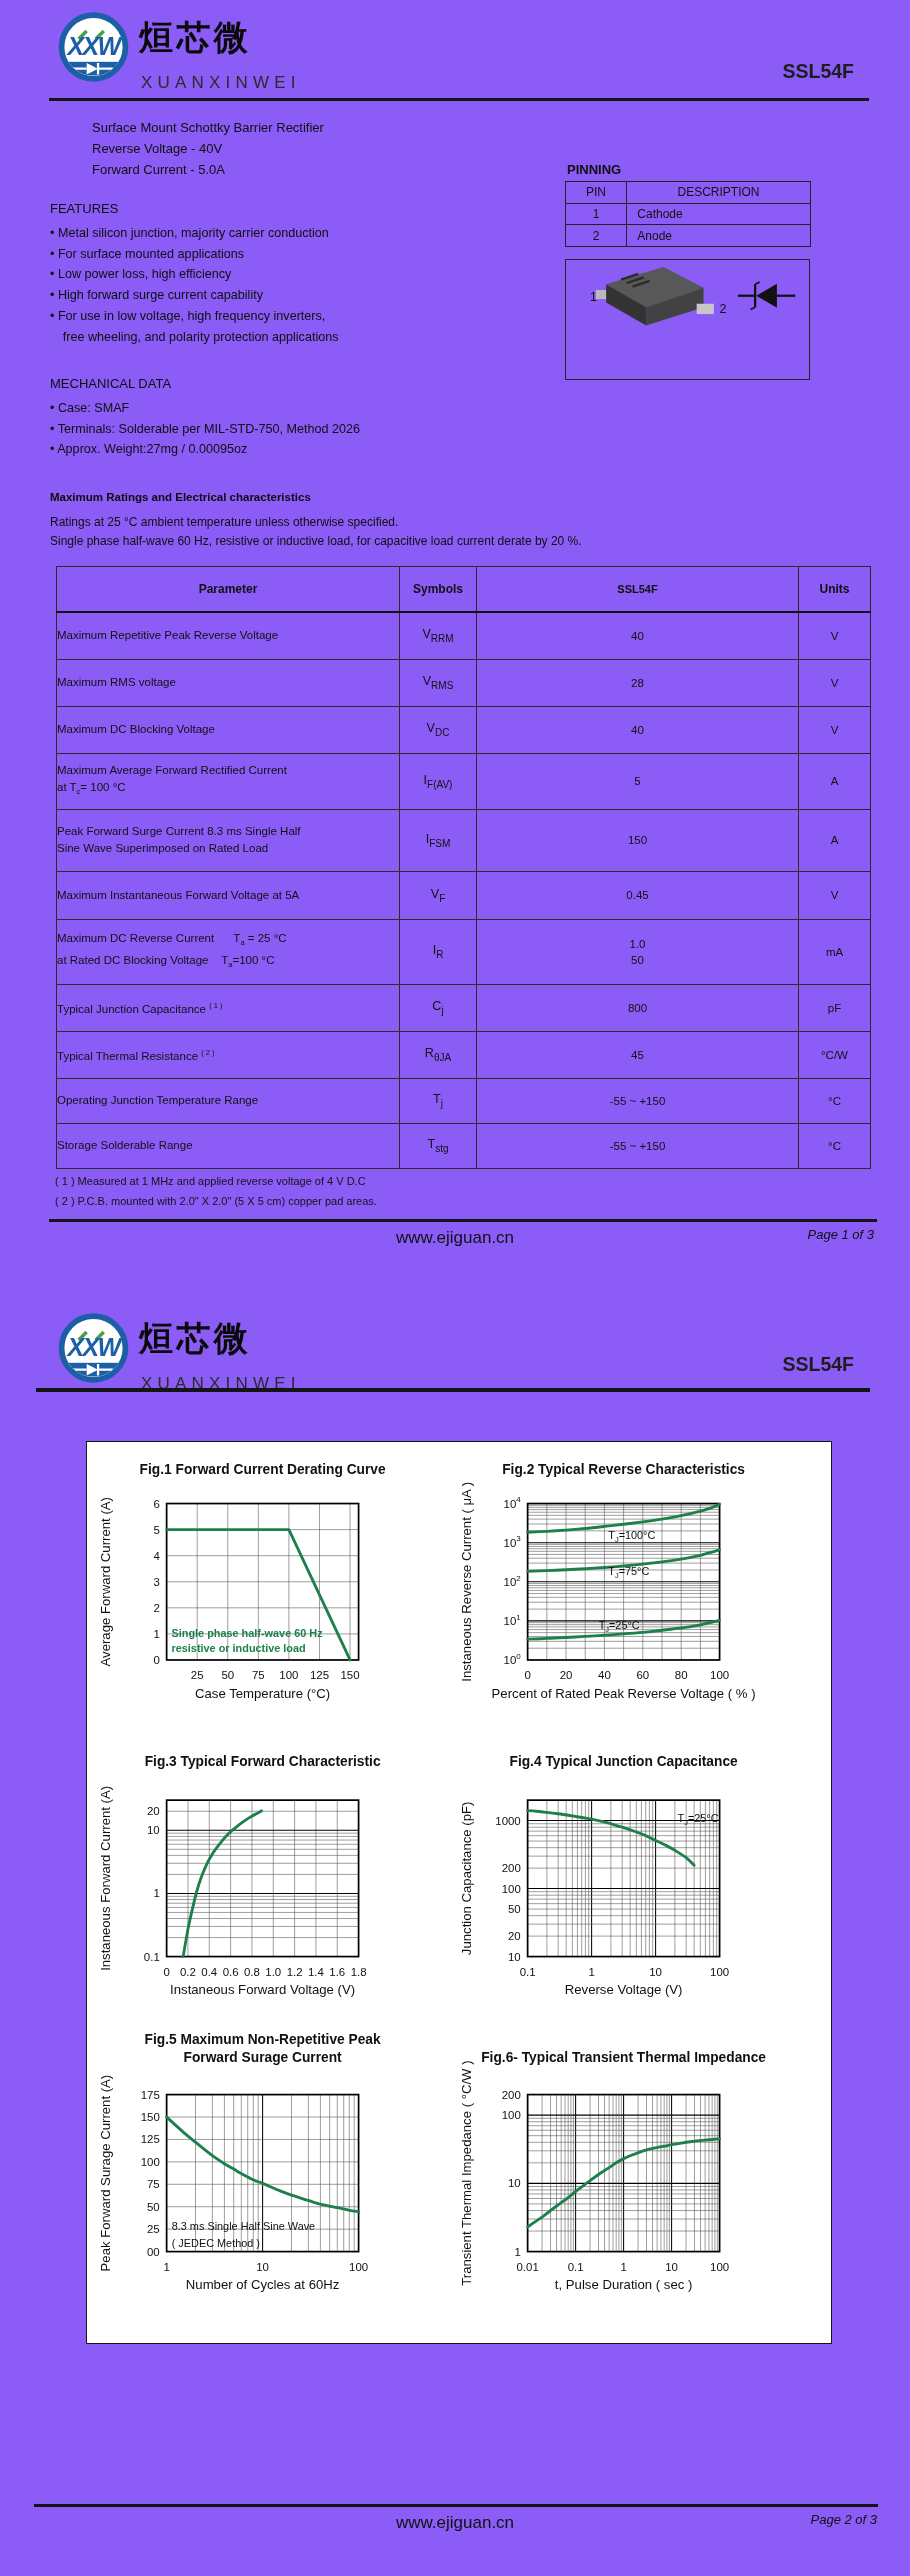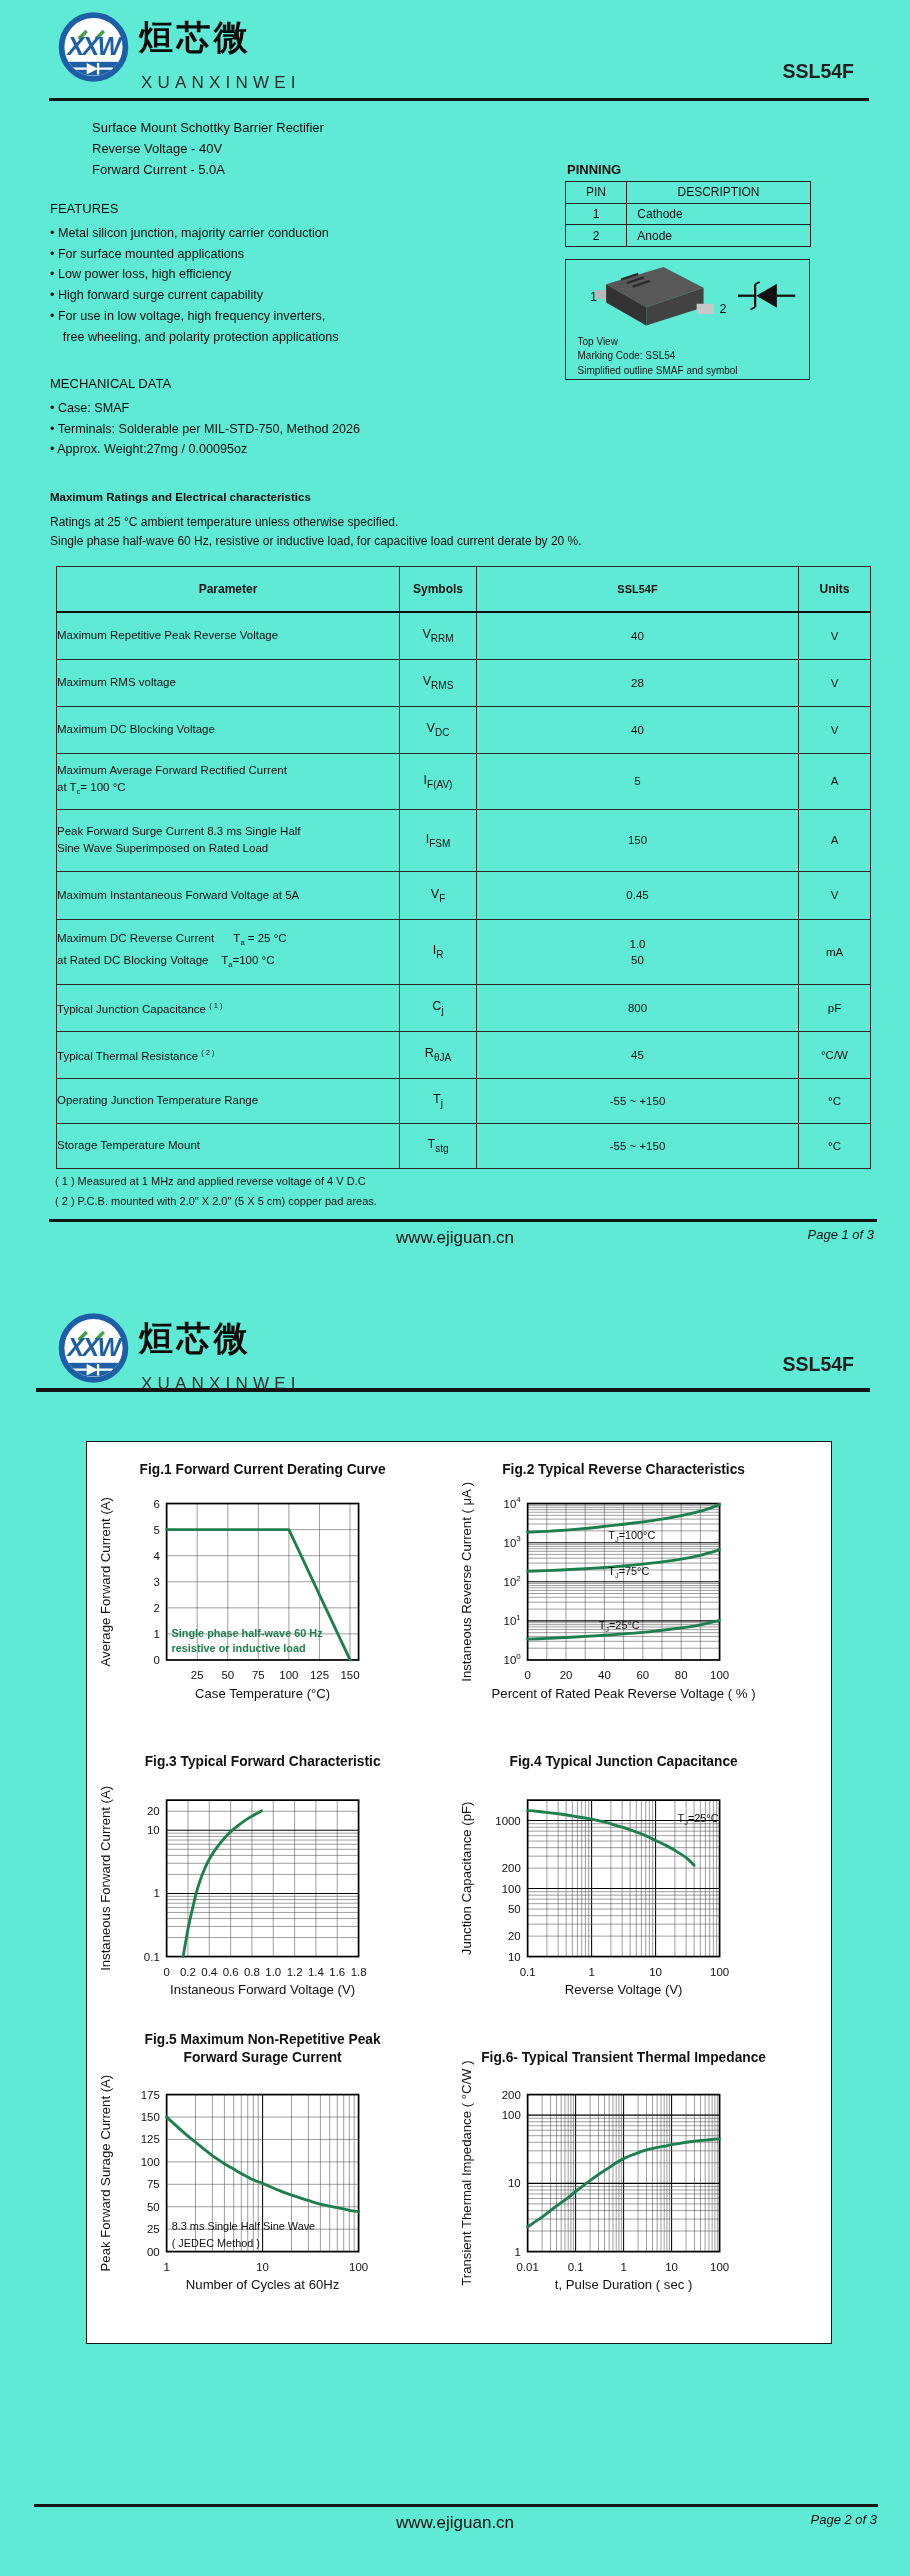--- a/index.html
+++ b/index.html
@@ -1,16 +1,16 @@
 <!DOCTYPE html>
 <html style="font-size:9.2px"><head>
 <meta charset="utf-8">
 <style>
   html,body{margin:0;padding:0;background:#ffffff;}
-  .sheet{position:relative;width:910px;height:2576px;background:#5eead4;
+  .sheet{position:relative;width:910px;height:2576px;background:#8b5cf6;
          font-family:"Liberation Sans",sans-serif;color:#111;overflow:hidden;}
   .abs{position:absolute;}
   svg{overflow:visible;}
 
   
   .logo-cn{font-size:34px;font-weight:bold;letter-spacing:3.4px;color:#0a0a0a;
            font-family:"Liberation Sans",sans-serif;}
   .logo-en{font-size:17px;letter-spacing:5.2px;color:#2b2b2b;margin-top:12px;}
   .part{font-size:19.5px;font-weight:bold;color:#1d1d1d;}
   .rule{background:#141414;}
@@ -125,25 +125,20 @@
       <text x="268" y="92" font-size="22" fill="#111">2</text>
       <g>
         <line x1="300" y1="62" x2="330" y2="62" stroke="#111" stroke-width="4"></line>
         <line x1="330" y1="42" x2="330" y2="82" stroke="#111" stroke-width="4"></line>
         <line x1="330" y1="42" x2="338" y2="38" stroke="#111" stroke-width="3"></line>
         <line x1="330" y1="82" x2="322" y2="86" stroke="#111" stroke-width="3"></line>
         <polygon points="332,62 368,41 368,83" fill="#111"></polygon>
         <line x1="368" y1="62" x2="400" y2="62" stroke="#111" stroke-width="4"></line>
       </g>
     </svg>
-    <div class="pkg-caption" style="padding-left:11.5px;padding-top:4.6px">
-        <div>Top View</div>
-        <div>Marking Code: SSL54</div>
-        <div>Simplified outline SMAF and symbol</div>
-      </div>
   </div>
 
   <div class="abs sec-title" style="left:50px;top:201px">FEATURES</div>
   <div class="abs" style="left:50px;top:223px">
       <div class="feat">Metal silicon junction, majority carrier conduction</div>
       <div class="feat">For surface mounted applications</div>
       <div class="feat">Low power loss, high efficiency</div>
       <div class="feat">High forward surge current capability</div>
       <div class="feat">For use in low voltage, high frequency inverters,
 &nbsp;free wheeling, and polarity protection applications</div>
@@ -277,21 +272,21 @@
             <div class="pline"><span>Operating Junction Temperature Range</span></div>
           </td>
           <td class="c-sym"><span>T</span><sub>j</sub></td>
           <td class="c-val">
             <div>-55 ~ +150</div>
           </td>
           <td class="c-unit">°C</td>
         </tr>
         <tr style="height: 45px;">
           <td class="c-param">
-            <div class="pline"><span>Storage Temperature Mount</span></div>
+            <div class="pline"><span>Storage Solderable Range</span></div>
           </td>
           <td class="c-sym"><span>T</span><sub>stg</sub></td>
           <td class="c-val">
             <div>-55 ~ +150</div>
           </td>
           <td class="c-unit">°C</td>
         </tr>
       </tbody>
   </table>
 

